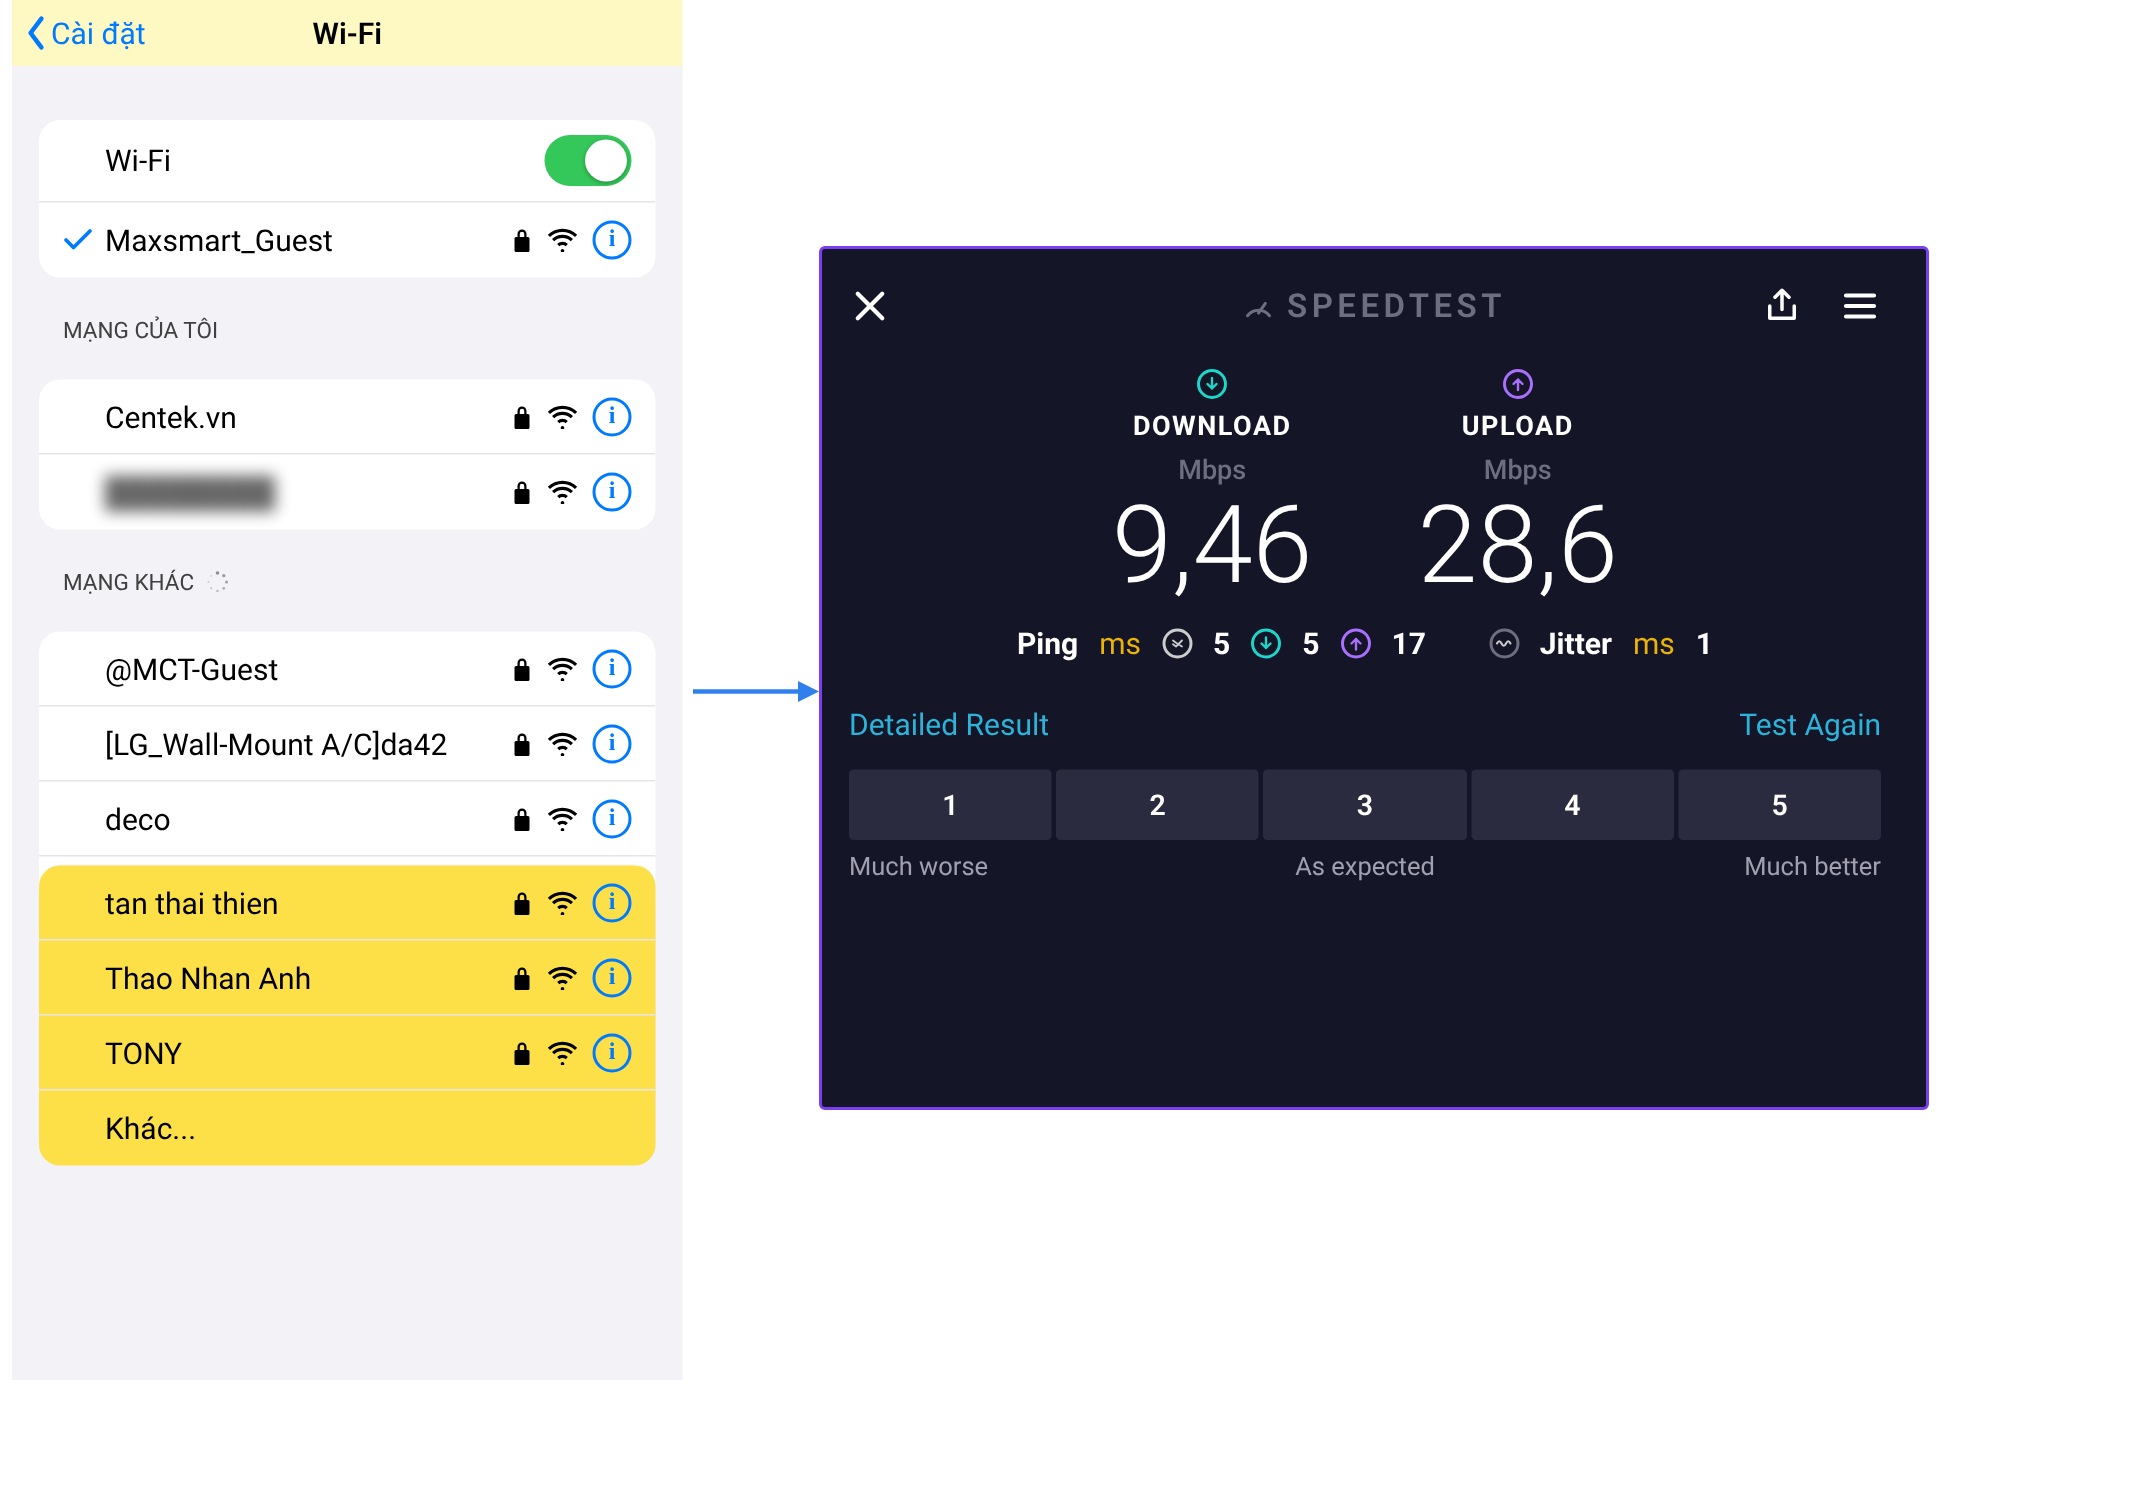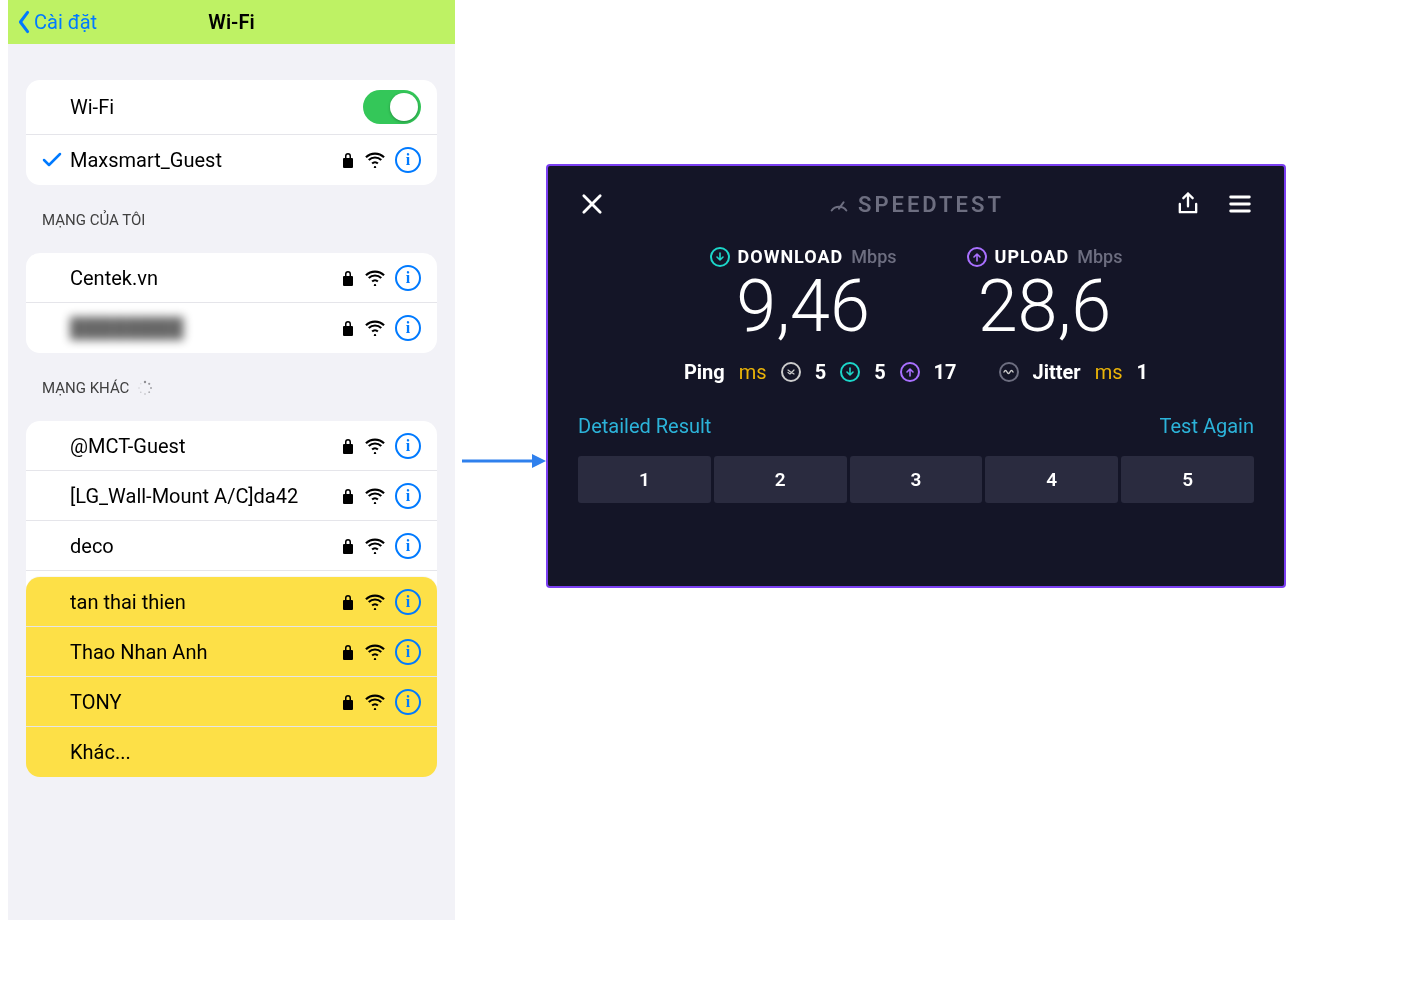--- a/index.html
+++ b/index.html
@@ -18,21 +18,21 @@
   width: 447px;
   height: 920px;
   background: #f2f2f7;
   overflow: hidden;
 }
 .ios-nav {
   display: flex;
   align-items: center;
   height: 44px;
   position: relative;
-  background: #bef264;
+  background: #fef9c3;
 }
 .ios-back {
   display: flex;
   align-items: center;
   color: #007aff;
   font-size: 20px;
   padding-left: 8px;
   gap: 2px;
 }
 .ios-back svg { width: 16px; height: 24px; }
@@ -152,26 +152,26 @@
   height: 20px;
 }
 .arrow svg { width: 100%; height: 100%; }
 
 
 .speed-panel {
   position: absolute;
   left: 546px;
   top: 164px;
   width: 740px;
-  height: 424px;
+  height: 576px;
   background: #141527;
   border: 2px solid #7b3ff2;
   border-radius: 4px;
   color: #fff;
-  padding: 24px 30px 20px 30px;
+  padding: 24px 30px 20px 18px;
 }
 .speed-top {
   display: flex;
   align-items: center;
   justify-content: space-between;
   margin-bottom: 28px;
 }
 .speed-top .left, .speed-top .right {
   display: flex; align-items: center; gap: 24px;
 }
@@ -201,20 +201,21 @@
 }
 .metric { text-align: center; }
 .metric-label {
   font-size: 18px;
   font-weight: 700;
   letter-spacing: 1px;
   display: flex;
   align-items: center;
   justify-content: center;
   gap: 8px;
+  flex-direction: column;
 }
 .metric-label .unit {
   color: #6d6e80;
   font-weight: 500;
   letter-spacing: 0;
 }
 .circle-icon {
   width: 20px; height: 20px;
   border: 2px solid currentColor;
   border-radius: 50%;
@@ -603,14 +604,21 @@
 
 
 
   <div class="rating-row">
     <div class="rating-cell">1</div>
     <div class="rating-cell">2</div>
     <div class="rating-cell">3</div>
     <div class="rating-cell">4</div>
     <div class="rating-cell">5</div>
   </div>
+  <div class="rating-labels-wrap">
+    <div class="rating-labels">
+      <span>Much worse</span>
+      <span class="mid">As expected</span>
+      <span>Much better</span>
+    </div>
+  </div>
 
 </div>
 
 </body></html>

